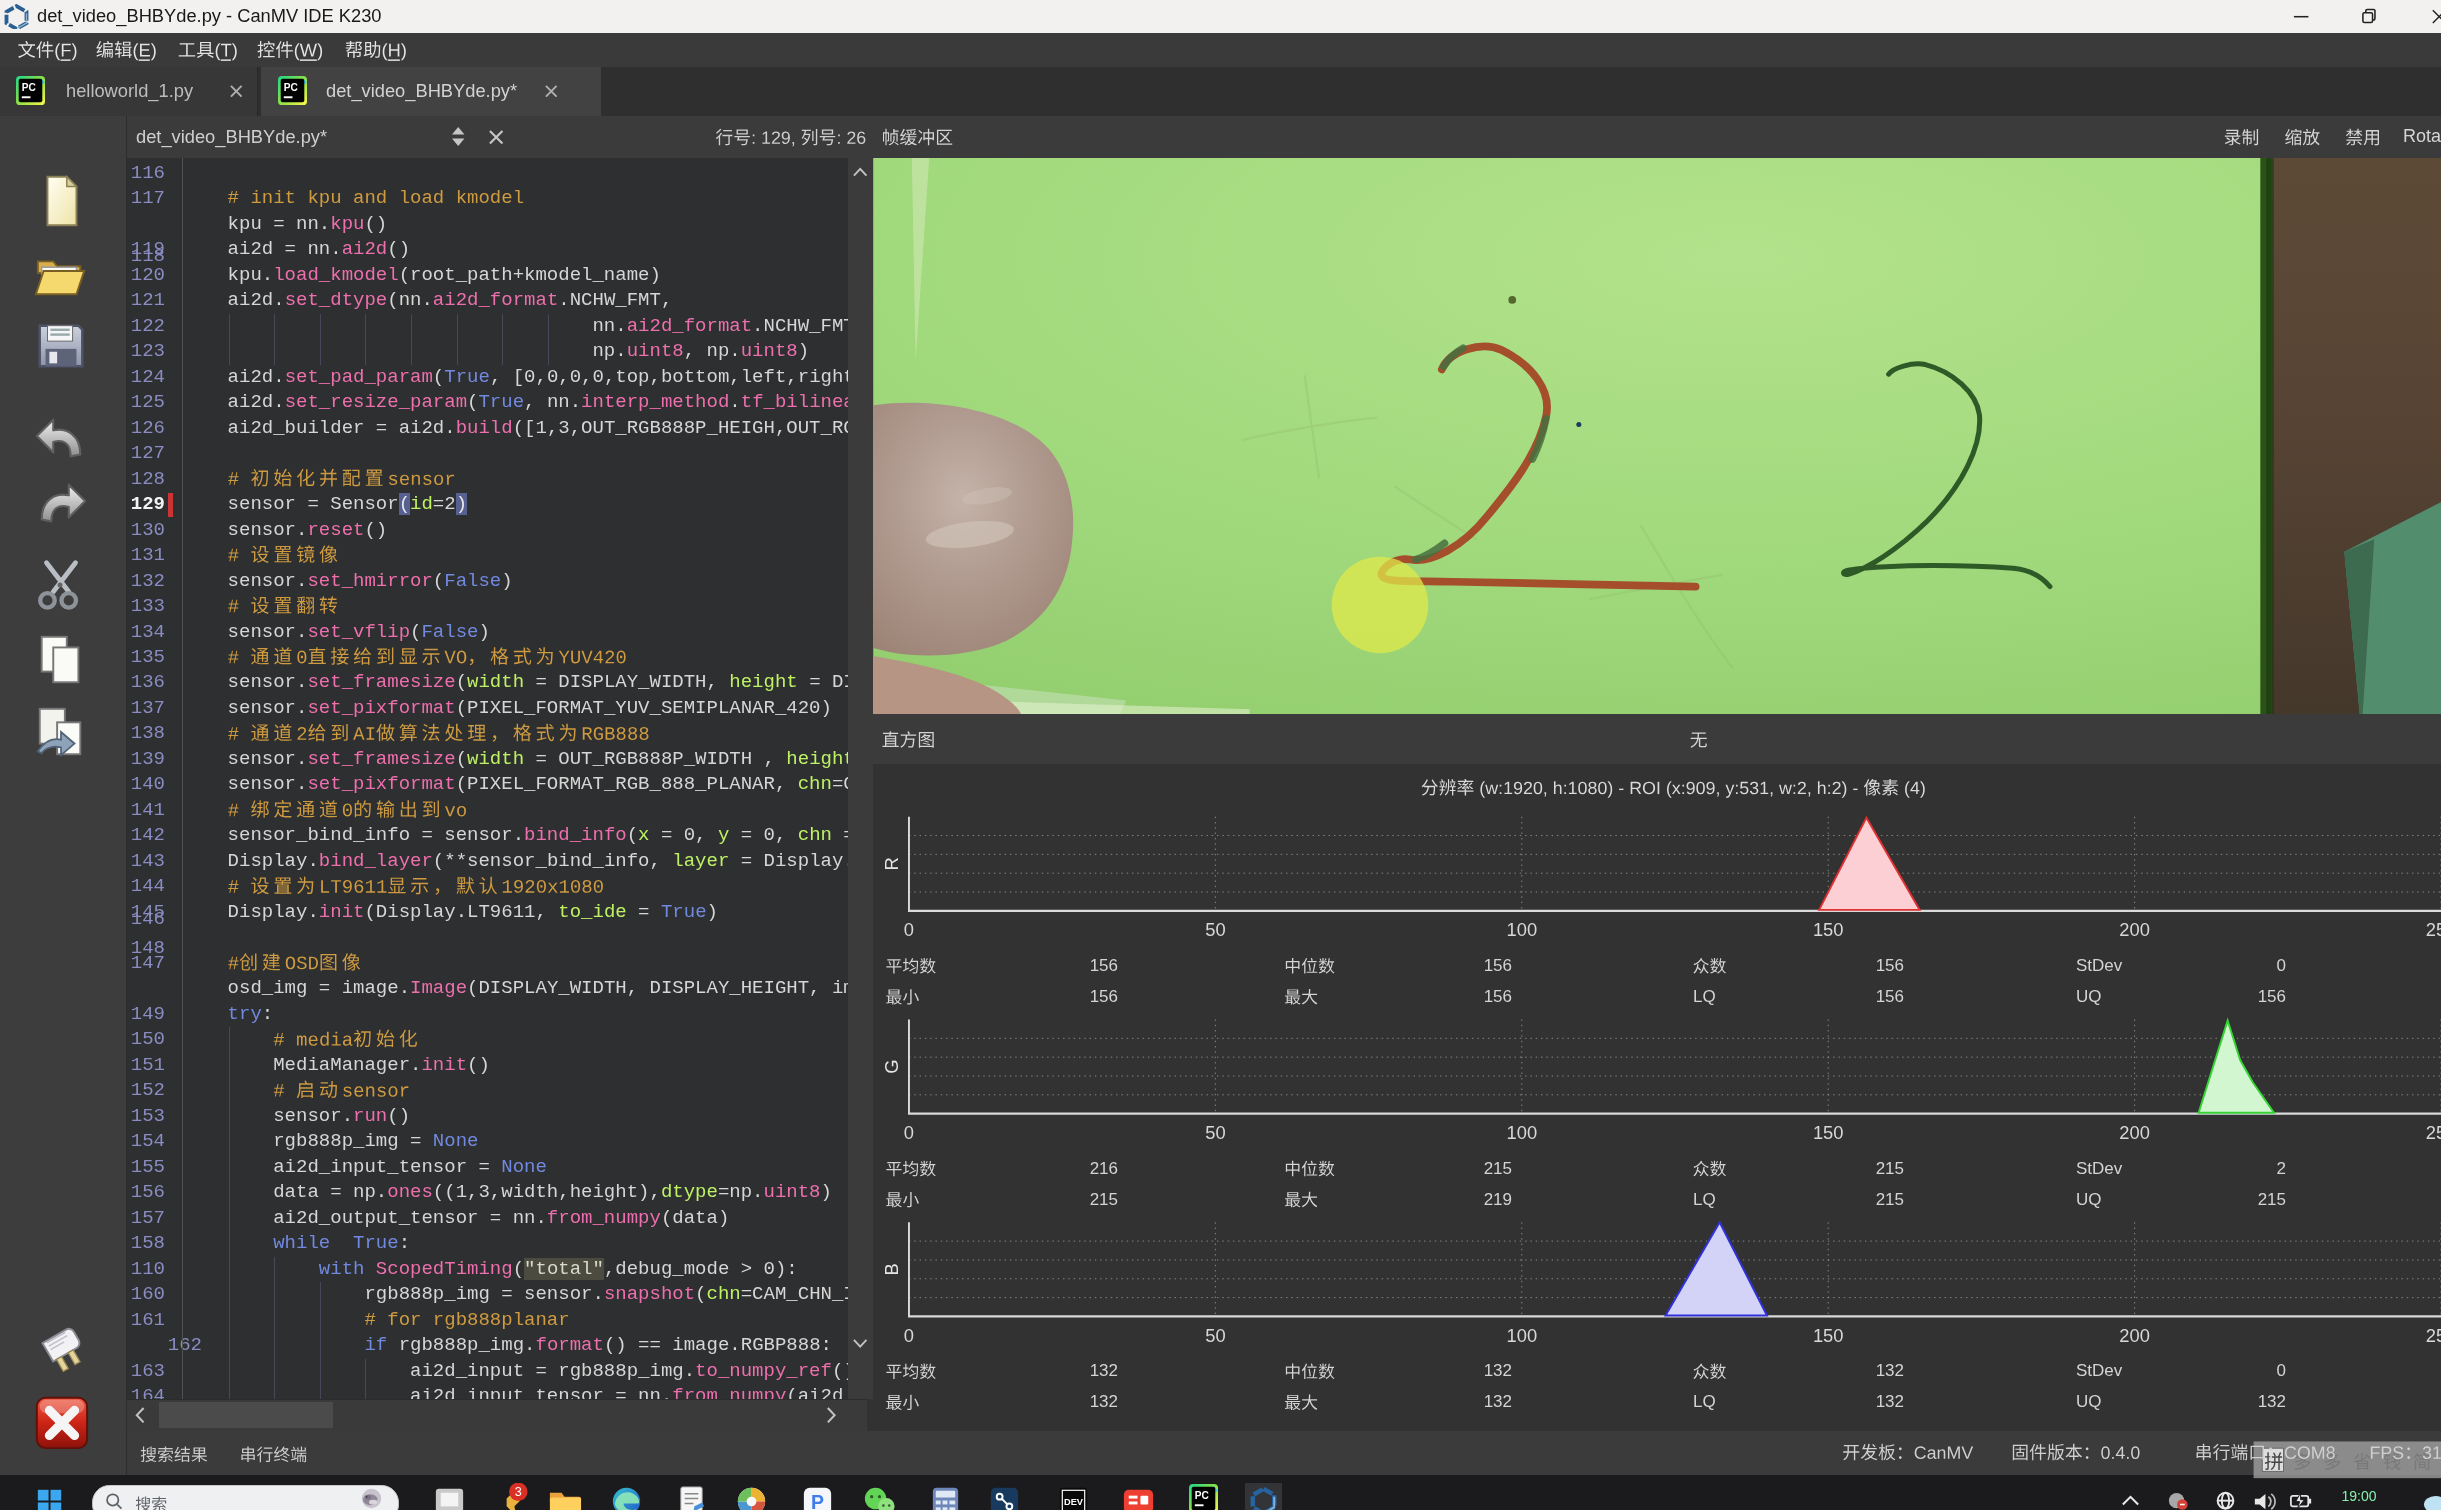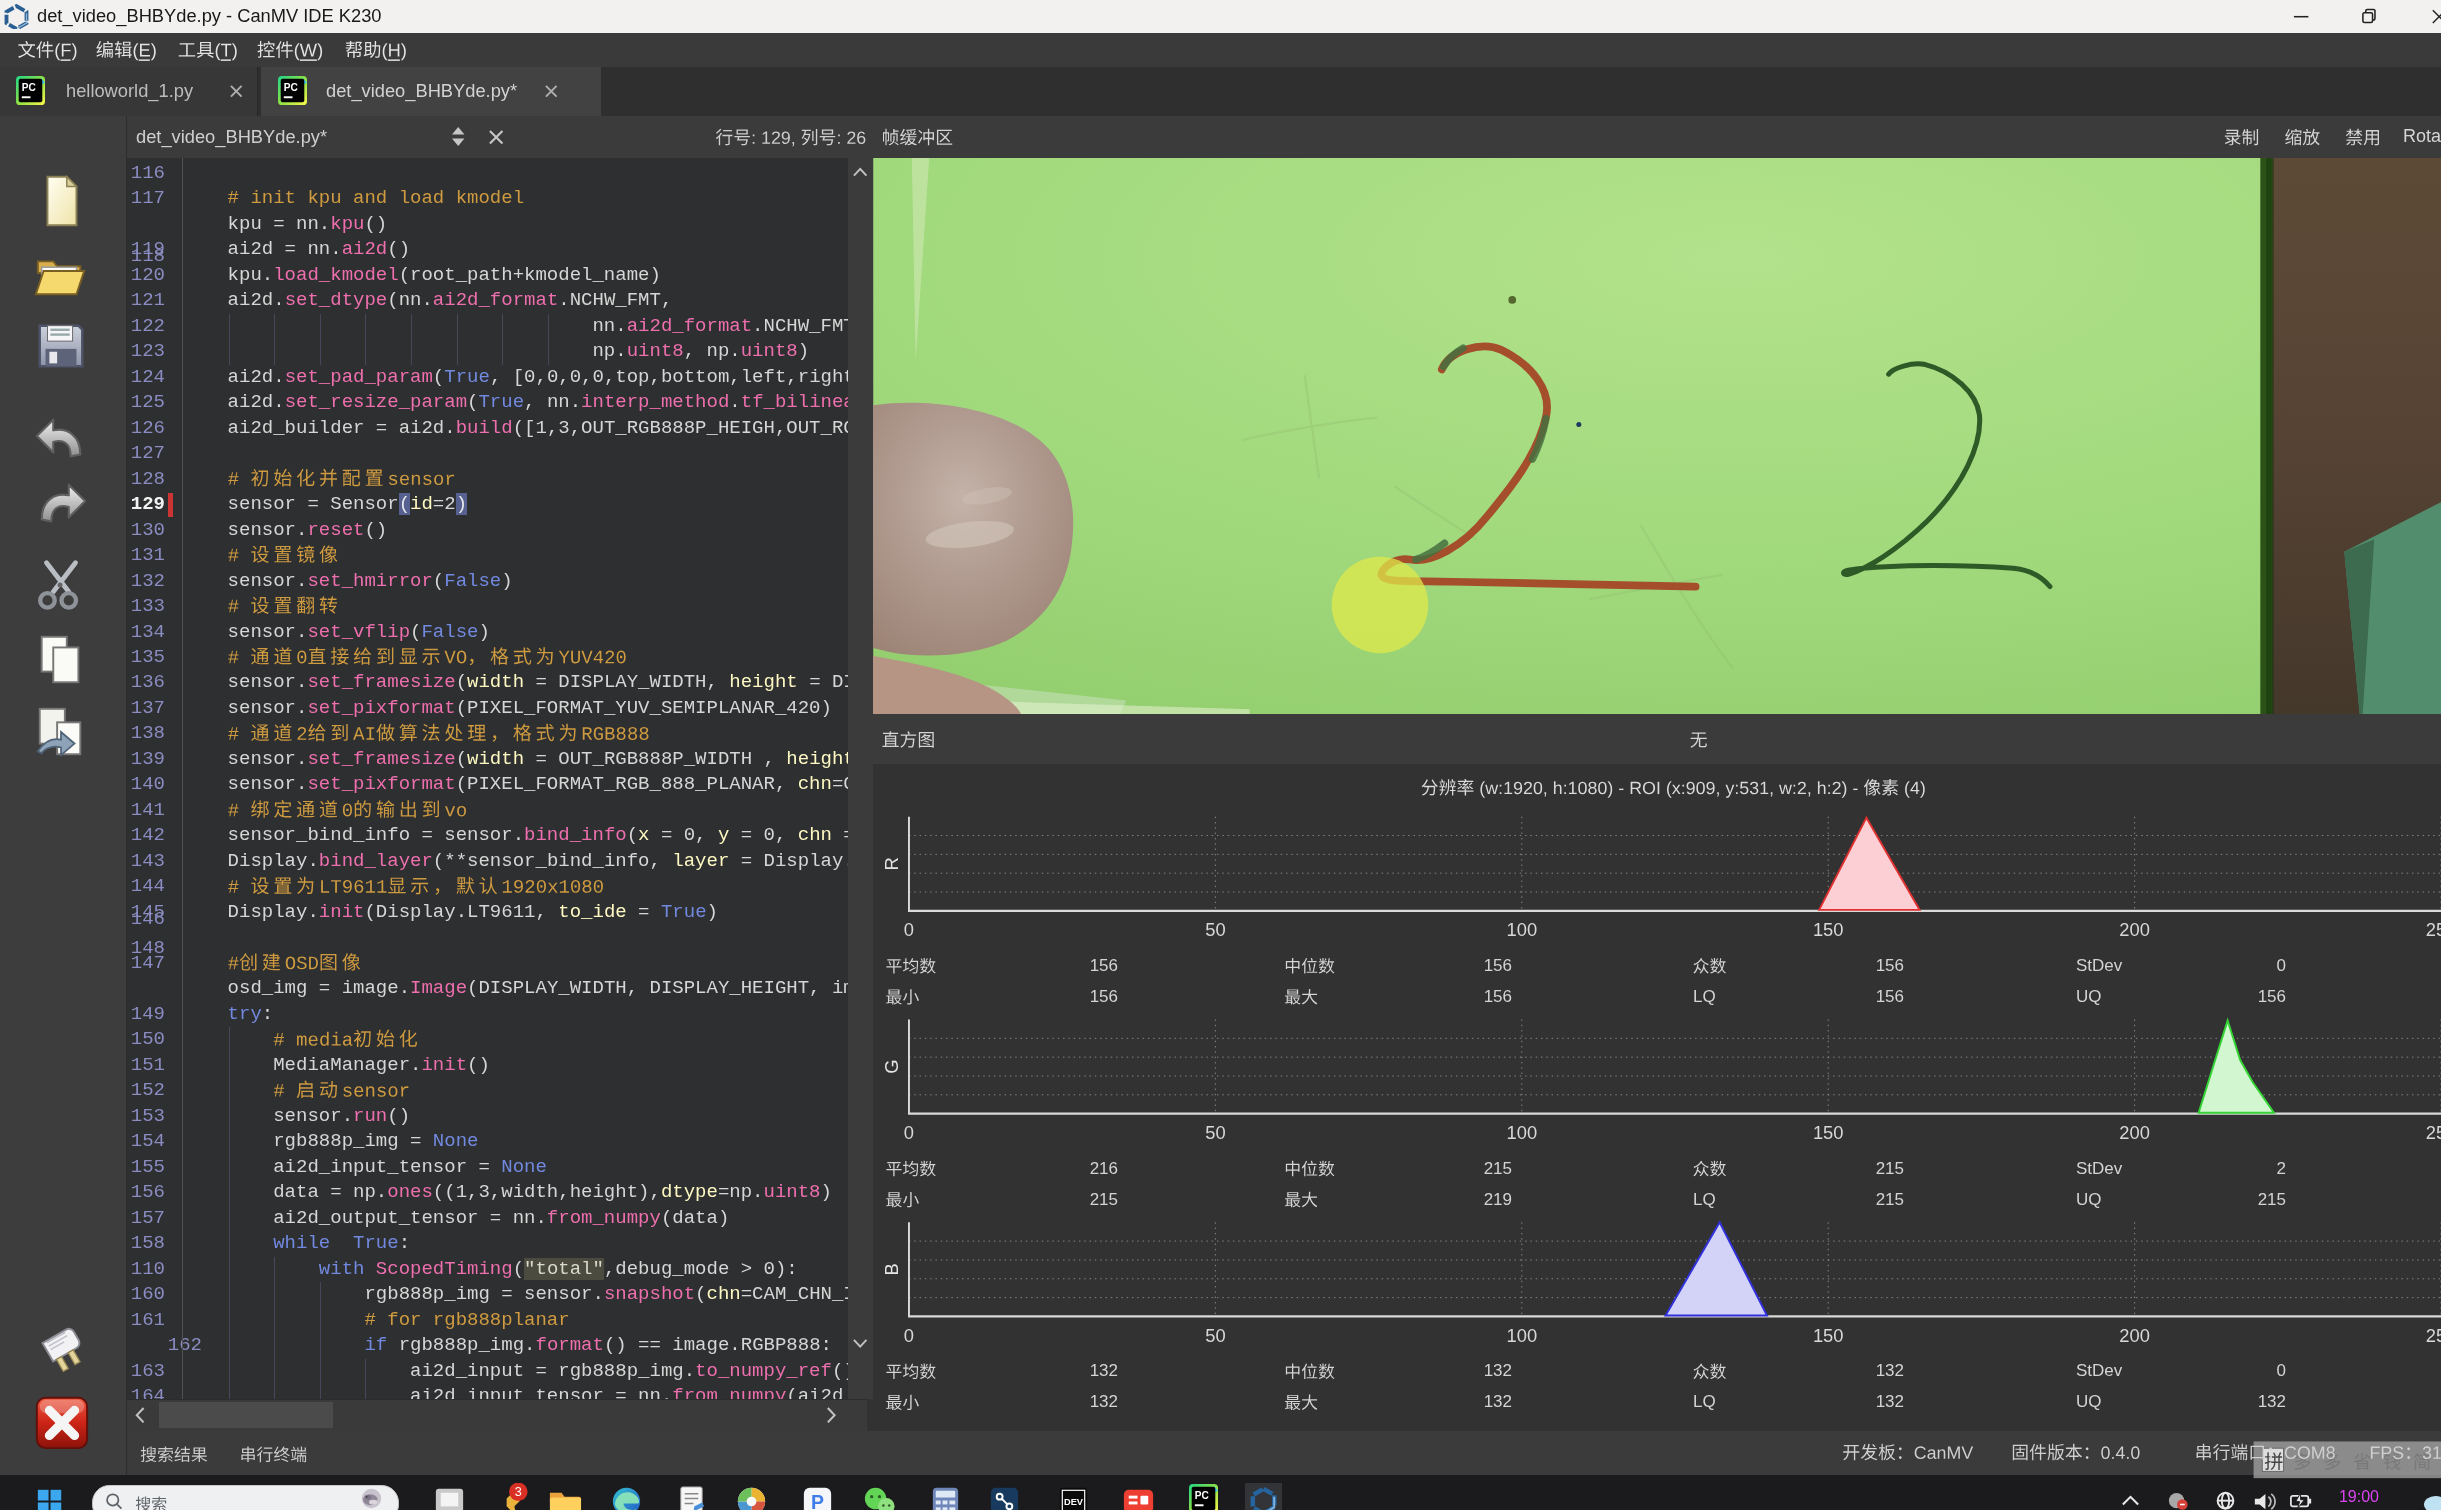--- a/index.html
+++ b/index.html
@@ -1,15 +1,15 @@
 <!DOCTYPE html>
 <html><head><meta charset="utf-8"><style>
 html,body{margin:0;padding:0;width:2442px;height:1510px;overflow:hidden;background:#2e2f30;font-family:"Liberation Sans",sans-serif;}
 .a{position:absolute;}
-.cm{color:#cf9b40}.pk{color:#ee6fae}.o{color:#fef9c3}.b{color:#7289e0}
+.cm{color:#cf9b40}.pk{color:#ee6fae}.o{color:#bef264}.b{color:#7289e0}
 .hlp{background:#566091;color:#eaeaea}
 .st{color:#dadaca;background:#4b4b40}
 .ln{position:absolute;left:0;width:39px;text-align:right;color:#8a8cc2;font-family:"Liberation Mono",monospace;font-size:19px;line-height:25.5px;}
 .cl{position:absolute;left:56px;color:#d6d6d6;font-family:"Liberation Mono",monospace;font-size:19px;line-height:25.5px;white-space:pre;}
 .ig{position:absolute;width:1px;background:#47475c;}
 </style></head><body>
 <div class="a" style="left:0;top:0;width:2442px;height:33px;background:#f2f1ef"></div>
 <svg class="a" style="left:3.9px;top:3.9px" width="25" height="25" viewBox="0 0 26 26">
     <g fill="none">
       <path d="M13 2.2 L23.4 8.1 V19.9 L13 25.8 L2.6 19.9 V8.1 Z" stroke="#2a5f93" stroke-width="4" stroke-dasharray="9.5 2.2"></path>
@@ -483,21 +483,21 @@
   </svg>
 <svg class="a" style="left:2251px;top:1491px" width="25" height="19.3" viewBox="0 0 26 20">
     <path d="M4 8 v6 h5 l6 5 V3 L9 8 Z" fill="#e8e8e8"></path>
     <path d="M18 6 a6 6 0 0 1 0 10 M21 3 a10 10 0 0 1 0 16" stroke="#bbb" stroke-width="1.8" fill="none"></path>
   </svg>
 <svg class="a" style="left:2288px;top:1491px" width="27" height="19.3" viewBox="0 0 28 20">
     <rect x="3" y="5" width="18" height="11" rx="2" fill="none" stroke="#e8e8e8" stroke-width="1.8"></rect>
     <rect x="21.5" y="8" width="2.5" height="5" fill="#e8e8e8"></rect>
     <path d="M13 2 L8 11 h4 l-2 7 7 -9 h-4 z" fill="#e8e8e8" stroke="#1b1b1d" stroke-width="1"></path>
   </svg>
-<div class="a" style="left:2325px;top:1488px;width:68px;font-size:16px;color:#d946ef;text-align:center">19:00</div>
+<div class="a" style="left:2325px;top:1488px;width:68px;font-size:14px;color:#86efac;text-align:center">19:00</div>
 <svg class="a" style="left:2422px;top:1495px" width="19.3" height="15.4" viewBox="0 0 20 16">
     <ellipse cx="14" cy="10" rx="12" ry="9" fill="#bfe2f2"></ellipse>
   </svg>
 <div class="a" style="left:0;top:116px;width:126px;height:1359px;background:#3d3d3e;border-right:1px solid #2c2c2c"></div>
 <svg class="a" style="left:32px;top:172px" width="58" height="58" viewBox="0 0 60 60">
     <defs>
       <linearGradient id="ndg" x1="0" y1="0" x2="1" y2="1">
         <stop offset="0" stop-color="#fffef2"></stop>
         <stop offset="1" stop-color="#efe3a8"></stop>
       </linearGradient>

